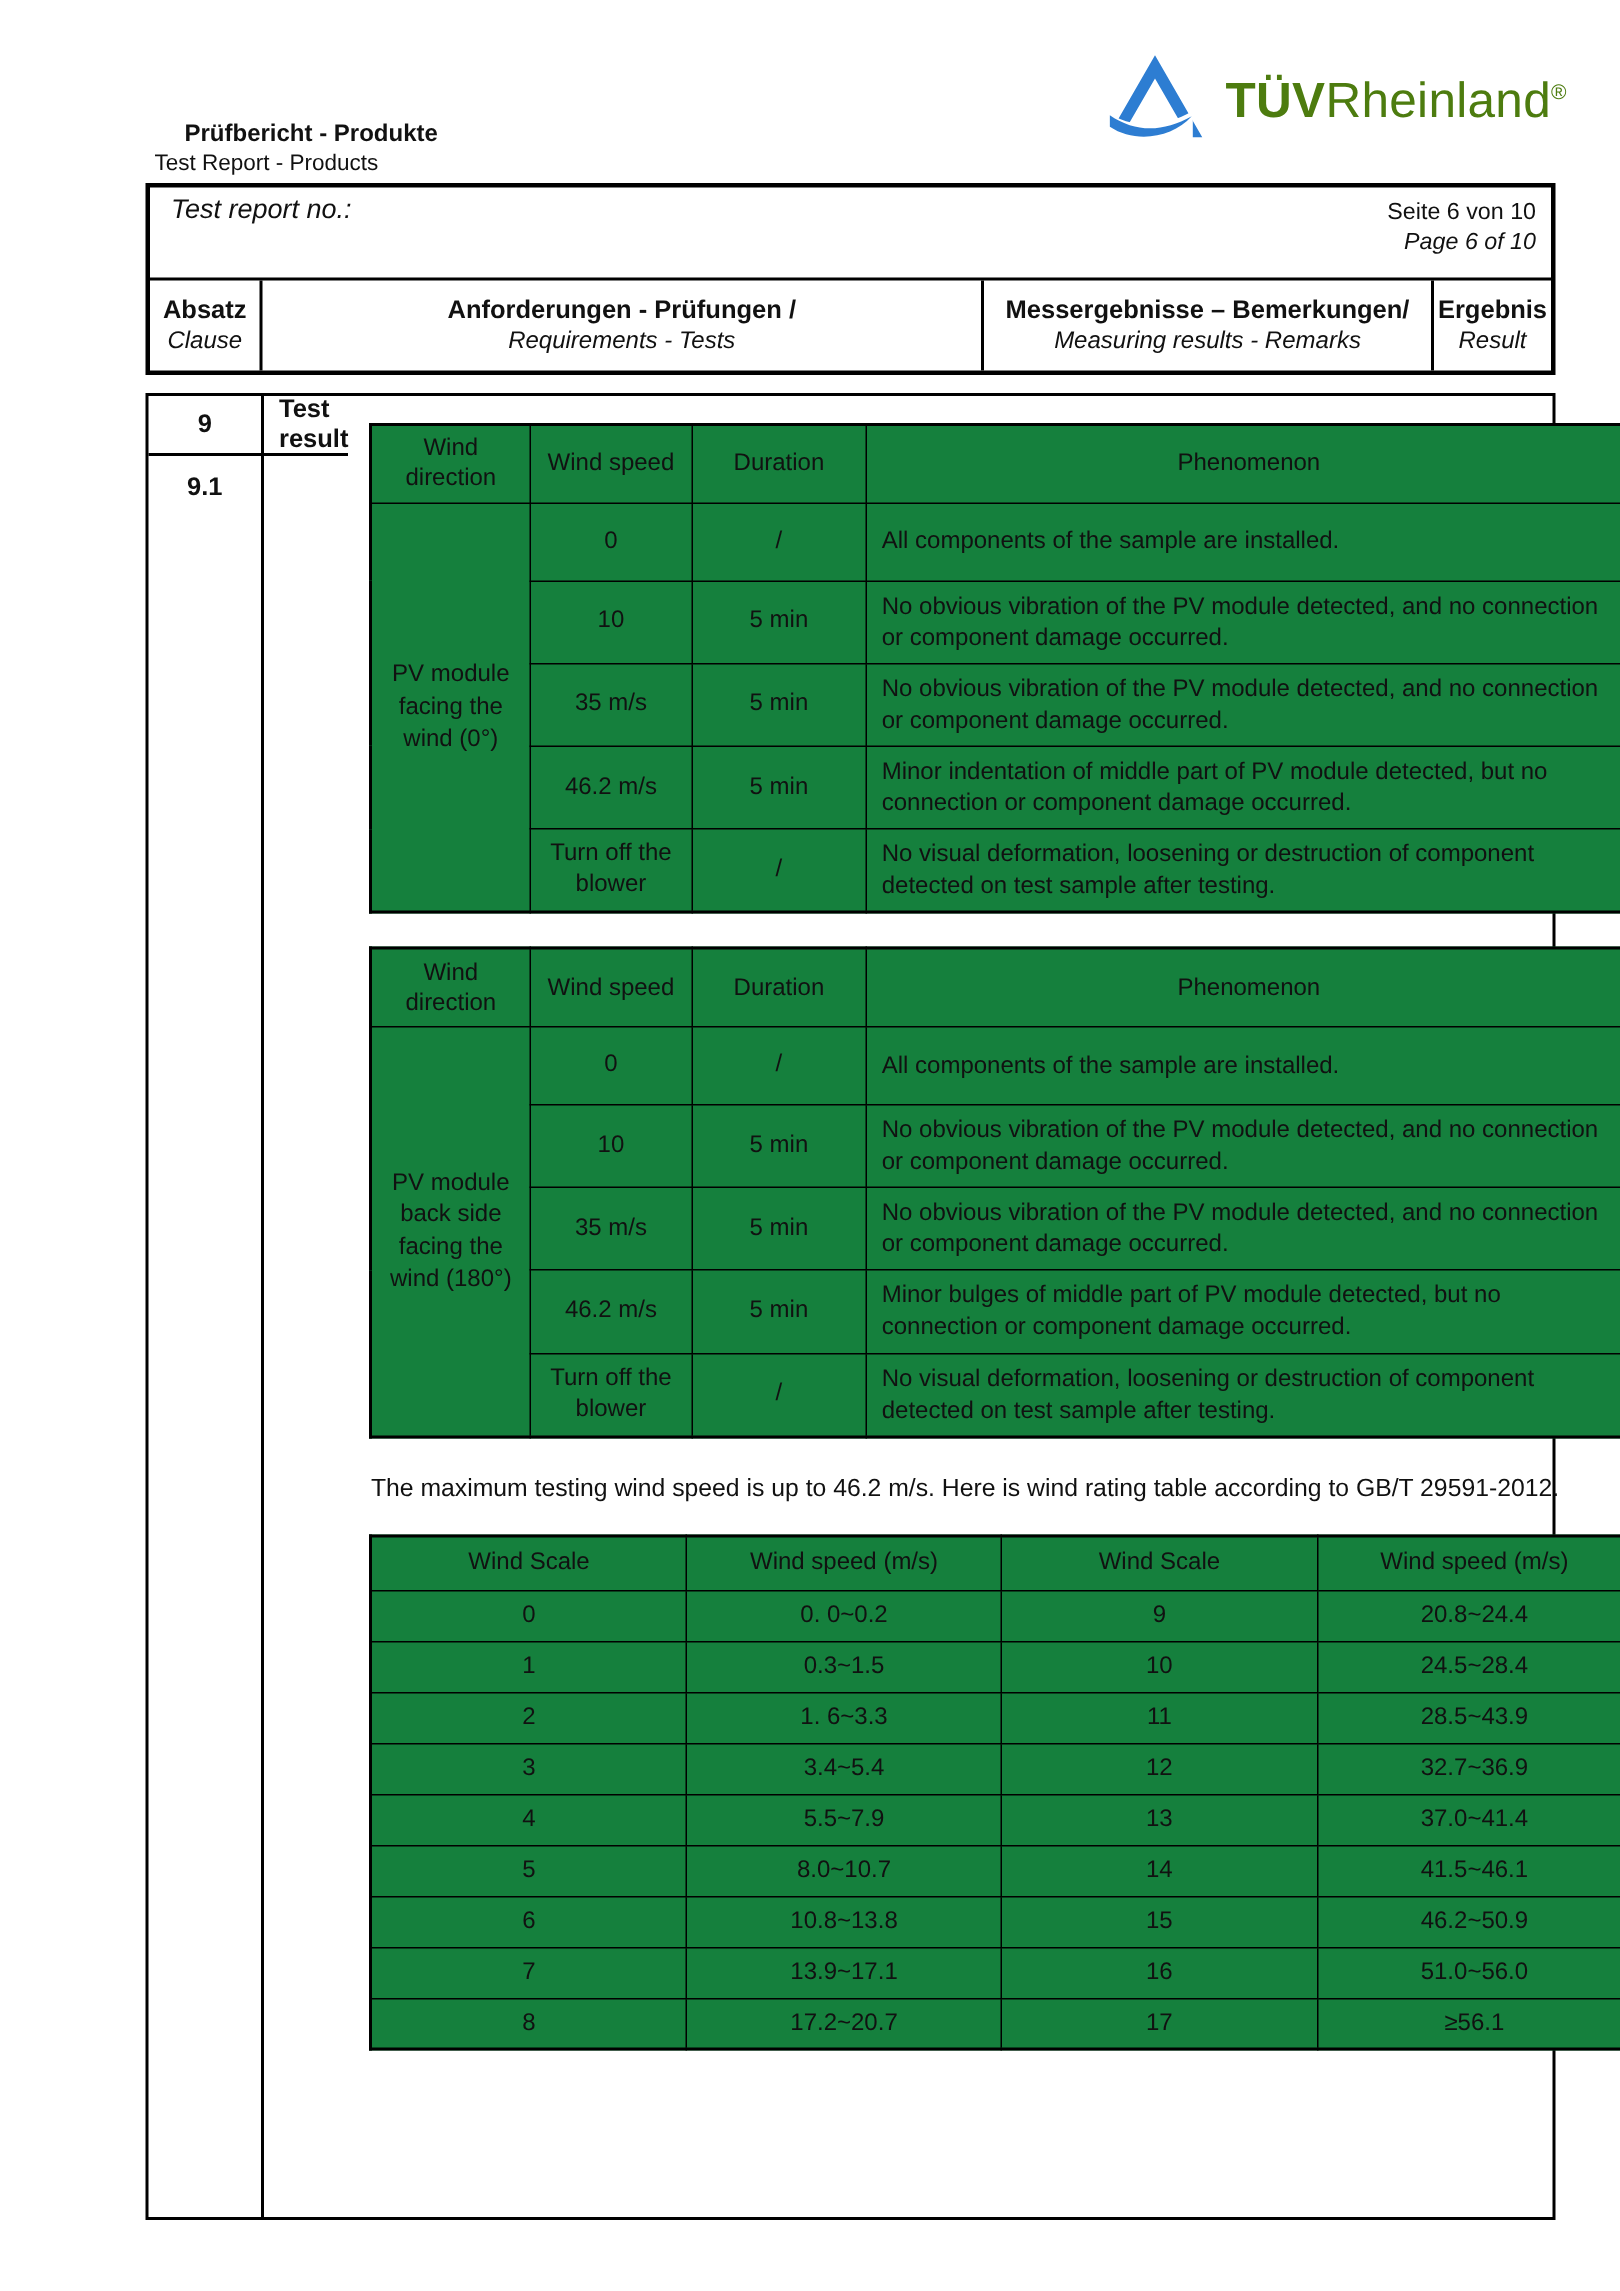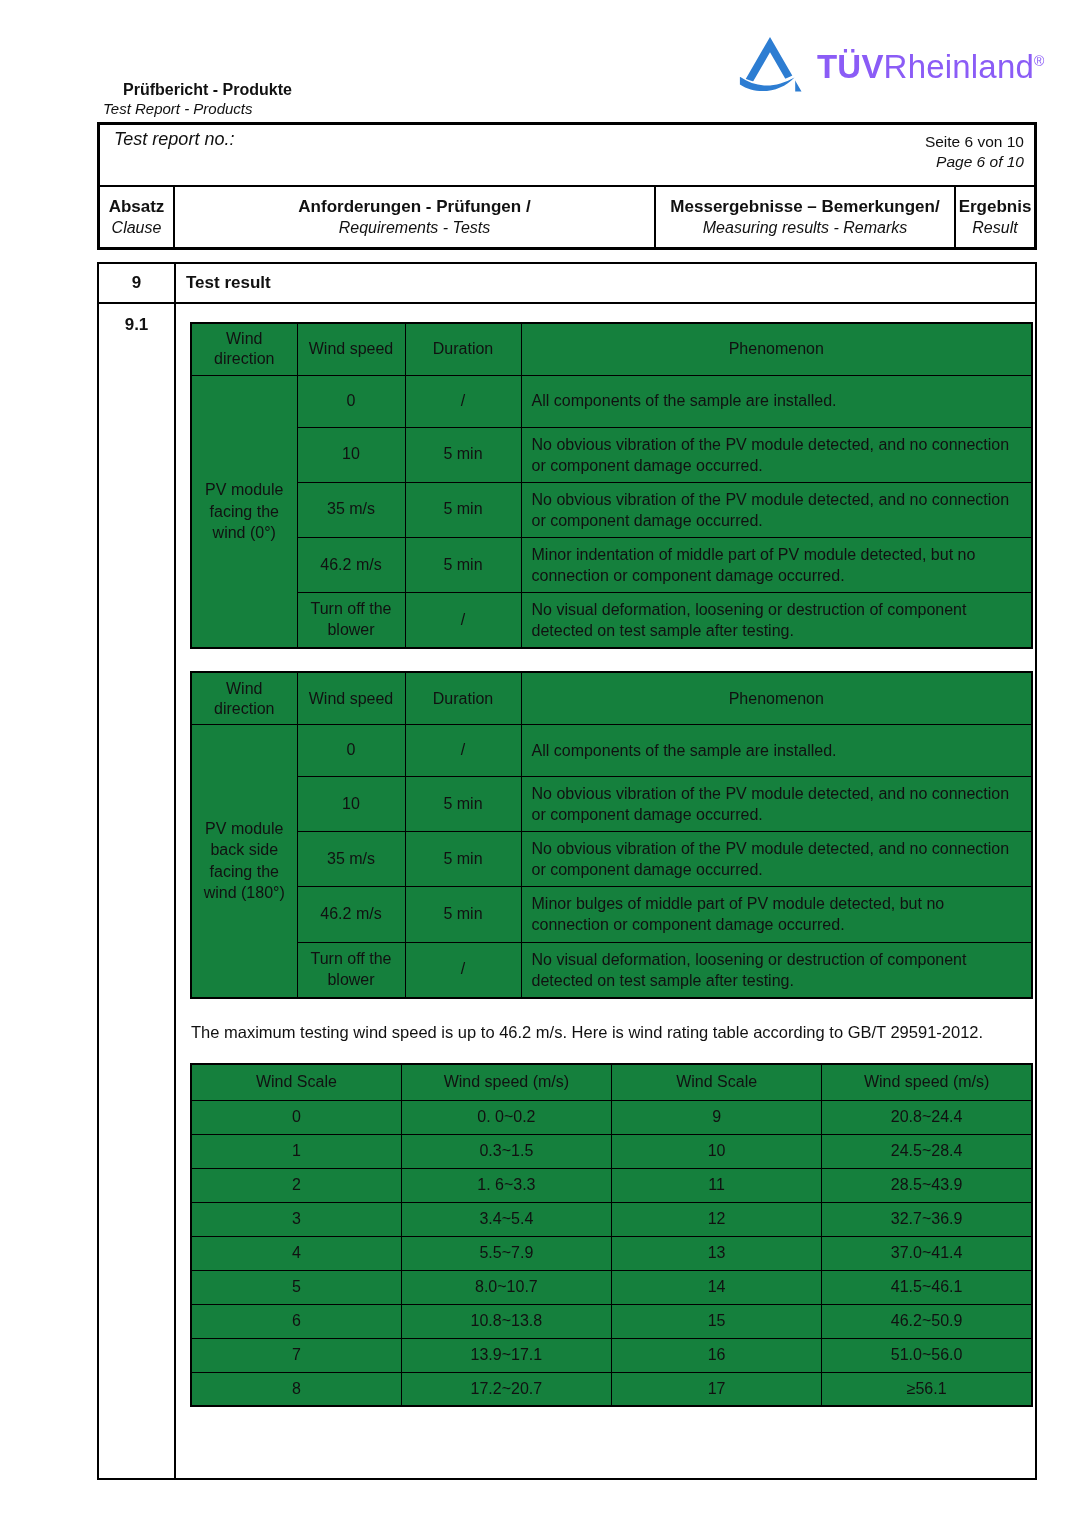--- a/index.html
+++ b/index.html
@@ -7,26 +7,26 @@
   body {
     width:1080px; height:1527px;
     font-family:"Liberation Sans","DejaVu Sans",sans-serif;
     color:#111111;
   }
   .page { position:relative; width:1080px; height:1527px; background:#fff; overflow:hidden; }
 
   
   .doc-label { position:absolute; left:103px; top:81px; }
   .doc-label .de { font-weight:700; font-size:16px;margin-left:20px; }
-  .doc-label .en { font-style:italic; font-size:15px; margin-top:1px; }
+  .doc-label .en { font-size:15px; margin-top:1px; }
 
   
   .logo { position:absolute; left:735px; top:34px; display:flex; align-items:center; }
   .logo svg { display:block; }
-  .logo-text { font-size:33px; color:#8b5cf6; margin-left:12px; letter-spacing:0.2px; white-space:nowrap; }
+  .logo-text { font-size:33px; color:#4d7c0f; margin-left:12px; letter-spacing:0.2px; white-space:nowrap; }
   .logo-text .bold { font-weight:700; }
   .logo-text sup { font-size:14px; }
 
   
   .hdr-box { position:absolute; left:97px; top:122px; width:940px; border:3px solid #000; background:#fff; }
   .hdr-row1 { height:62px; border-bottom:2px solid #000; display:flex; justify-content:space-between; }
   .rn { padding:4px 0 0 14px; }
   .rn .de { font-size:21px; font-weight:700; }
   .rn .en { font-size:18px; font-style:italic; }
   .pg { padding:7px 10px 0 0; text-align:right; font-size:15.5px; line-height:1.28; }
@@ -39,21 +39,21 @@
   .w-clause { width:75px; }
   .w-req { width:481px;justify-content:center; }
   .w-res { width:300px; }
   .w-result { flex:1; }
 
   
   .main-box { position:absolute; left:97px; top:262px; width:940px; height:1218px; border:2px solid #000; display:flex; background:#fff; }
   .clause-col { width:77px; border-right:2px solid #000; display:flex; flex-direction:column; }
   .cl-9 { height:40px; border-bottom:2px solid #000; display:flex; align-items:center; justify-content:center; font-weight:700; font-size:17px; }
   .cl-91 { height:41px; display:flex; align-items:center; justify-content:center; font-weight:700; font-size:17px; }
-  .content-col { flex:1; display:flex; flex-direction:column; min-width:0; }
+  .content-col { flex:1; display:flex; flex-direction:row; min-width:0; }
   .ct-9 { height:40px; border-bottom:2px solid #000; display:flex; align-items:center; padding-left:10px; font-weight:700; font-size:17px; }
   .ct-91 { height:41px; border-bottom:2px solid #000; display:flex; align-items:center; padding-left:10px; font-weight:700; font-size:17px; }
   .content-body { flex:1; padding:18px 12px 0 14px; }
 
   table { border-collapse:collapse; background:#15803d; }
   .wind { width:843px; border:2px solid #000; table-layout:fixed; margin-bottom:22px; }
   .wind th, .wind td { border:1px solid #000; font-size:16px; font-weight:400; }
   .wind th { height:52px; text-align:center; line-height:1.25; padding:2px; }
   .wind td { height:52px; }
   .col-dir { width:106px; }

